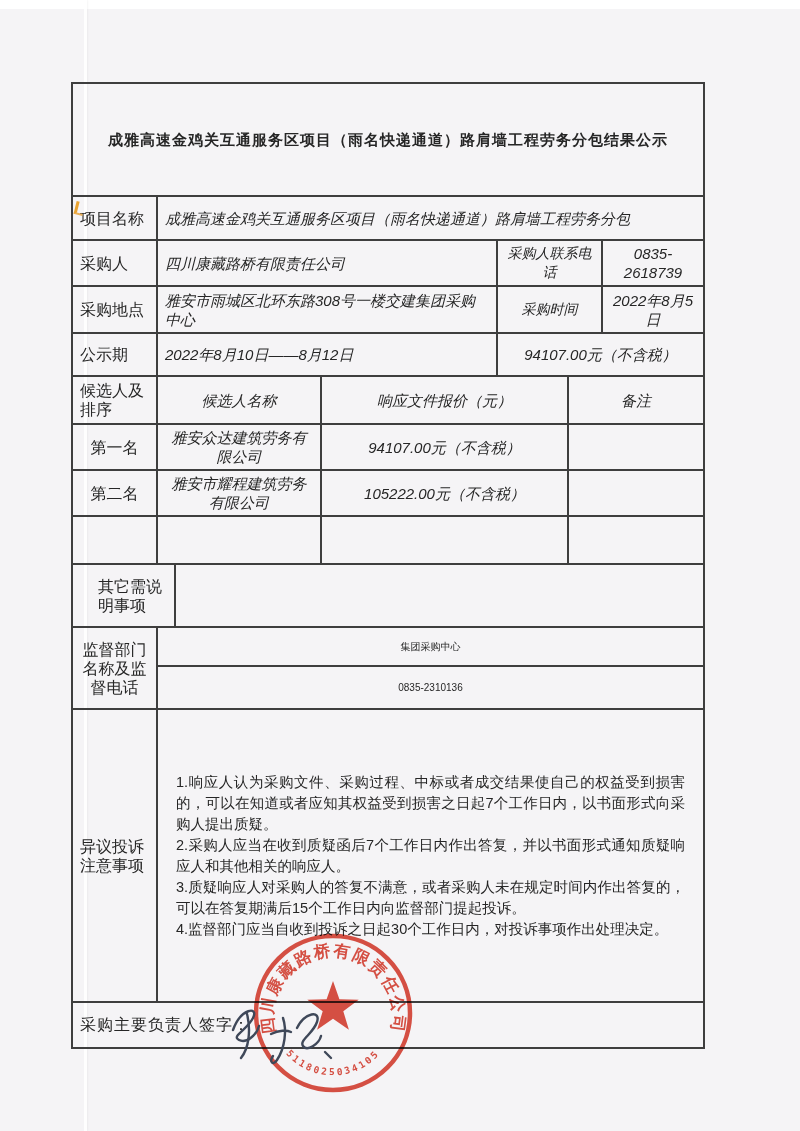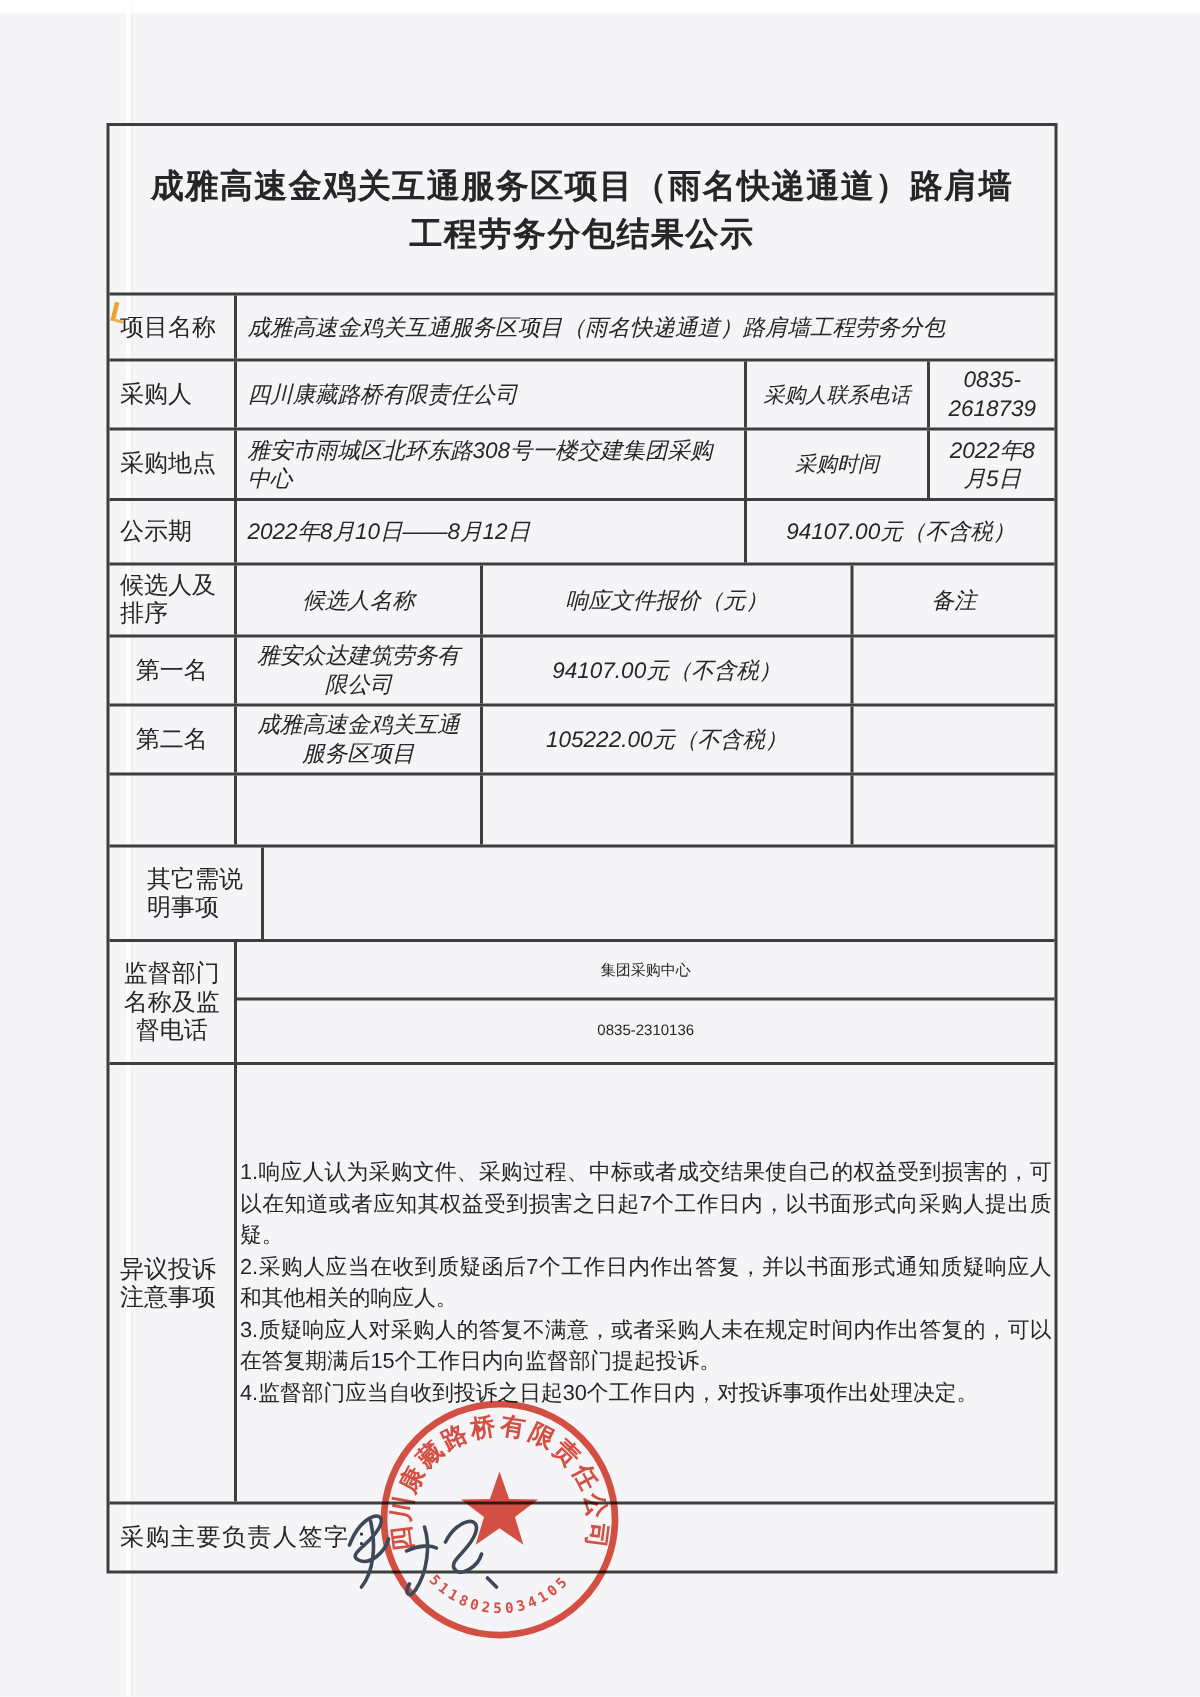--- a/index.html
+++ b/index.html
@@ -19,41 +19,41 @@
     position:absolute; left:71px; top:82px; width:634px;
     border:2px solid #3e3e3e; background:transparent;
   }
   .row { display:flex; border-top:2px solid #3e3e3e; align-items:stretch; }
   .row.first { border-top:none; }
   .cell { display:flex; align-items:center; padding:3px 7px; font-size:15px; line-height:19px; }
   .cell + .cell { border-left:2px solid #3e3e3e;font-style:italic; }
   .lbl  { width:83px; font-size:16px; line-height:19px; flex:none; }
   .ctr  { justify-content:center; text-align:center; }
   .w-val   { width:340px; flex:none; }
-  .w-field { width:122px; flex:none; font-size:14px; }
+  .w-field { width:105px; flex:none; font-size:14px; }
   .w-name  { width:164px; flex:none; }
   .w-price { width:247px; flex:none; }
   .grow { flex:1; }
 
   .title-cell {
     min-height:111px; display:flex; align-items:center; justify-content:center;
     padding:10px 24px; text-align:center;
-    font-size:22px; font-weight:bold; line-height:32px; letter-spacing:1px;
+    font-size:15px; font-weight:bold; line-height:32px; letter-spacing:1px;
   }
   .h46{min-height:44px;} .h40{min-height:38px;} .h49{min-height:47px;} .h45{min-height:43px;}
   .h50{min-height:48px;} .h43{min-height:41px;} .h65{min-height:63px;padding-left:18px;} .h295{min-height:293px;}
   .h48{min-height:46px;}
 
   .stack { flex:1; display:flex; flex-direction:column; border-left:2px solid #3e3e3e; }
   .stack > .subcell { display:flex; align-items:center; justify-content:center; font-size:10px; }
   .stack > .subcell.top { height:37px; }
   .stack > .subcell.bottom { height:43px; border-top:2px solid #3e3e3e; }
 
   .notice-cell { flex:1; border-left:2px solid #3e3e3e; display:flex; flex-direction:column;
-    justify-content:center; padding:10px 2px; }
+    justify-content:center; padding:10px 18px; }
   .notice-cell p { font-size:14.5px; line-height:21px; text-align:justify; }
 
   .sign-row { display:flex; align-items:center; padding:6px 7px; border-top:2px solid #3e3e3e; }
   .sign-label { font-size:16px; letter-spacing:1px; }
 
   .signature-svg { position:absolute; left:225px; top:1000px; z-index:6; }
   .stamp-svg { position:absolute; left:248px; top:928px; z-index:5; opacity:.88; mix-blend-mode:multiply; }
 
   .artifact { position:absolute; left:75px; top:202px; width:9px; height:13px;
     border-left:3px solid #e8960f; border-bottom:2px solid #e8a33d;
@@ -106,21 +106,21 @@
 
   <div class="row h45">
     <div class="cell lbl ctr">第一名</div>
     <div class="cell w-name ctr">雅安众达建筑劳务有限公司</div>
     <div class="cell w-price ctr">94107.00元（不含税）</div>
     <div class="cell grow ctr"></div>
   </div>
 
   <div class="row h43">
     <div class="cell lbl ctr">第二名</div>
-    <div class="cell w-name ctr">成雅高速金鸡关互通服务区项目</div>
+    <div class="cell w-name ctr">雅安市耀程建筑劳务有限公司</div>
     <div class="cell w-price ctr">105222.00元（不含税）</div>
     <div class="cell grow ctr"></div>
   </div>
 
   <div class="row h50">
     <div class="cell lbl ctr"></div>
     <div class="cell w-name ctr"></div>
     <div class="cell w-price ctr"></div>
     <div class="cell grow ctr"></div>
   </div>

